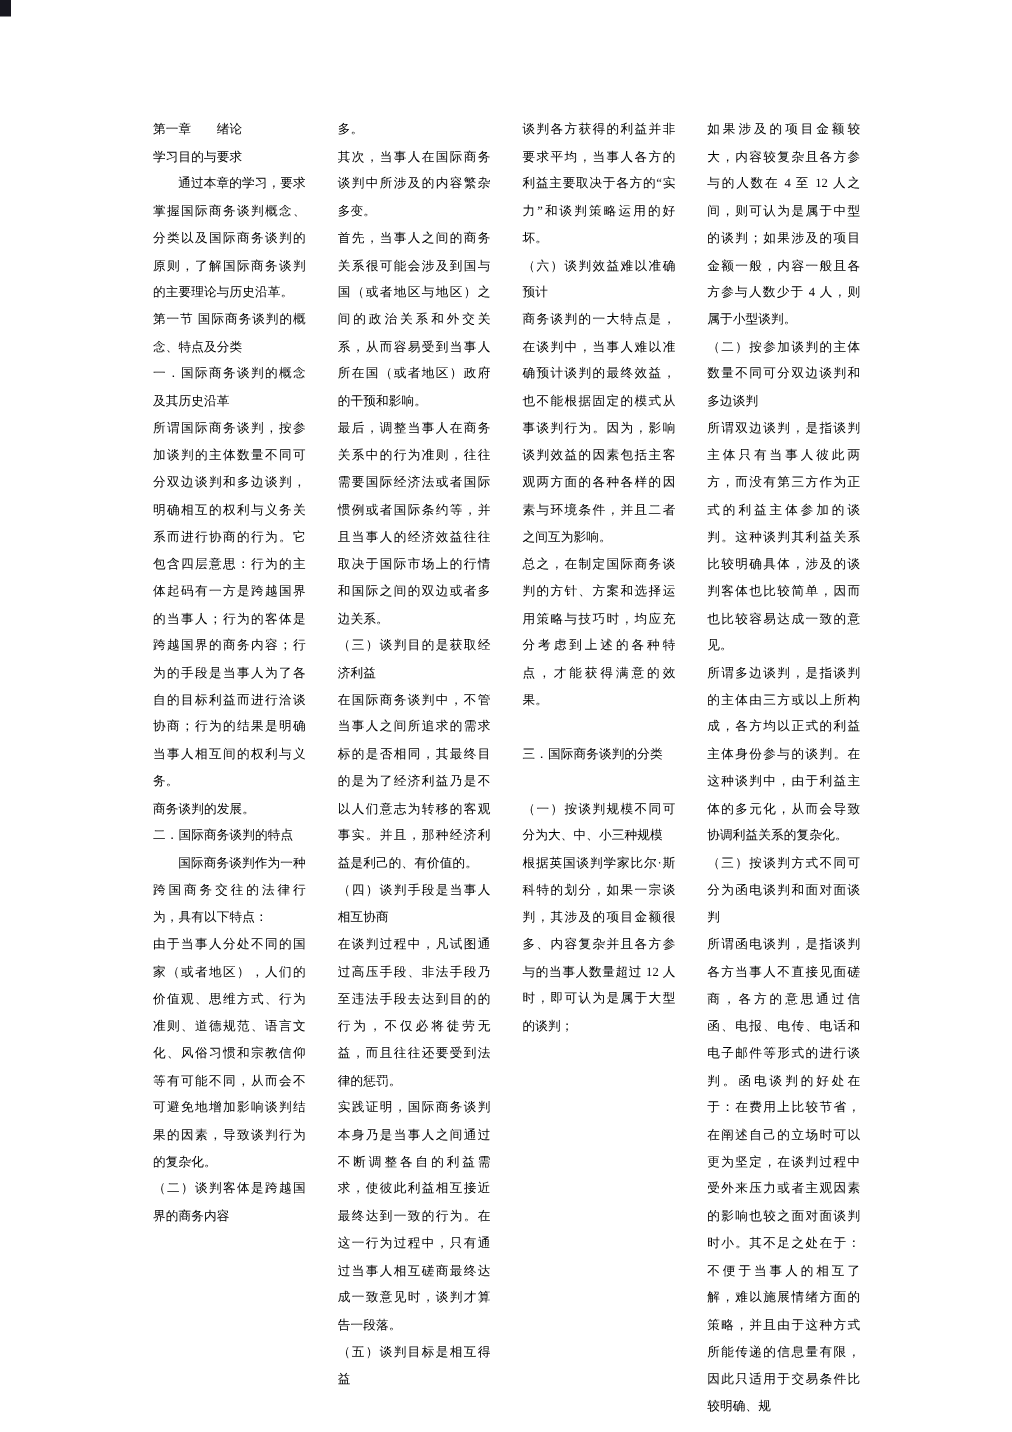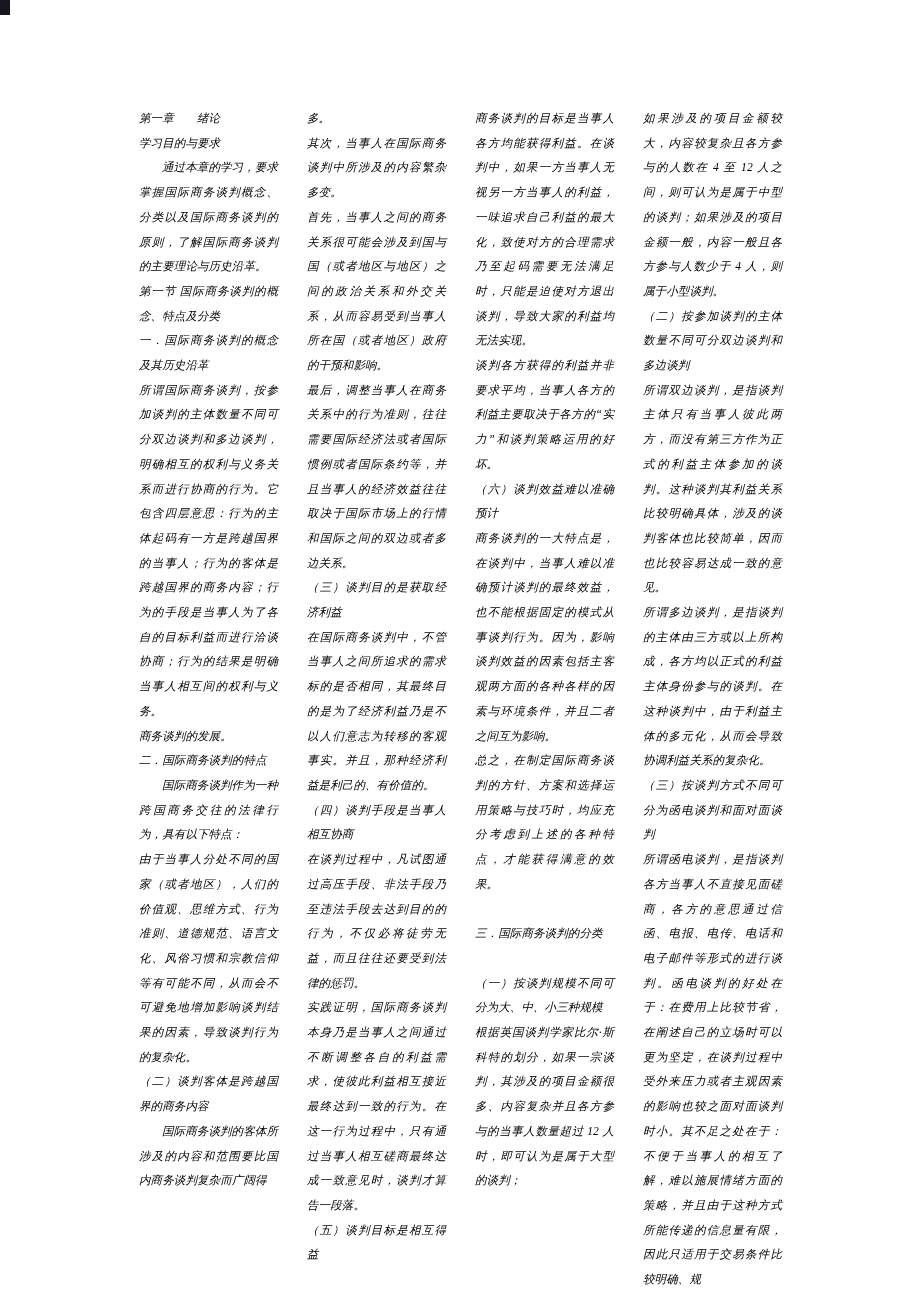--- a/index.html
+++ b/index.html
@@ -1,15 +1,15 @@
 <!DOCTYPE html>
 <html><head>
 <meta charset="utf-8">
 <style>
-  * { margin: 0; padding: 0; box-sizing: border-box; font-style: italic; }
+  * { margin: 0; padding: 0; box-sizing: border-box; }
   html, body { width: 920px; height: 1302px; }
   body {
     position: relative;
     background: #ffffff;
     font-family: "Liberation Serif", serif;
     overflow: hidden;
   }
   .corner-mark {
     position: absolute;
     left: 0;
@@ -59,36 +59,34 @@
         <p class="para">学习目的与要求</p>
         <p class="para indent">通过本章的学习，要求掌握国际商务谈判概念、分类以及国际商务谈判的原则，了解国际商务谈判的主要理论与历史沿革。</p>
         <p class="para">第一节 国际商务谈判的概念、特点及分类</p>
         <p class="para">一．国际商务谈判的概念及其历史沿革</p>
         <p class="para">所谓国际商务谈判，按参加谈判的主体数量不同可分双边谈判和多边谈判，明确相互的权利与义务关系而进行协商的行为。它包含四层意思：行为的主体起码有一方是跨越国界的当事人；行为的客体是跨越国界的商务内容；行为的手段是当事人为了各自的目标利益而进行洽谈协商；行为的结果是明确当事人相互间的权利与义务。</p>
         <p class="para">商务谈判的发展。</p>
         <p class="para">二．国际商务谈判的特点</p>
         <p class="para indent">国际商务谈判作为一种跨国商务交往的法律行为，具有以下特点：</p>
         <p class="para">由于当事人分处不同的国家（或者地区），人们的价值观、思维方式、行为准则、道德规范、语言文化、风俗习惯和宗教信仰等有可能不同，从而会不可避免地增加影响谈判结果的因素，导致谈判行为的复杂化。</p>
         <p class="para">（二）谈判客体是跨越国界的商务内容</p>
-        <p class="para indent">国际商务谈判的客体所涉及的内容和范围要比国内商务谈判复杂而广阔得</p>
       </div>
       <div class="column">
         <p class="para">多。</p>
         <p class="para">其次，当事人在国际商务谈判中所涉及的内容繁杂多变。</p>
         <p class="para">首先，当事人之间的商务关系很可能会涉及到国与国（或者地区与地区）之间的政治关系和外交关系，从而容易受到当事人所在国（或者地区）政府的干预和影响。</p>
         <p class="para">最后，调整当事人在商务关系中的行为准则，往往需要国际经济法或者国际惯例或者国际条约等，并且当事人的经济效益往往取决于国际市场上的行情和国际之间的双边或者多边关系。</p>
         <p class="para">（三）谈判目的是获取经济利益</p>
         <p class="para">在国际商务谈判中，不管当事人之间所追求的需求标的是否相同，其最终目的是为了经济利益乃是不以人们意志为转移的客观事实。并且，那种经济利益是利己的、有价值的。</p>
         <p class="para">（四）谈判手段是当事人相互协商</p>
         <p class="para">在谈判过程中，凡试图通过高压手段、非法手段乃至违法手段去达到目的的行为，不仅必将徒劳无益，而且往往还要受到法律的惩罚。</p>
         <p class="para">实践证明，国际商务谈判本身乃是当事人之间通过不断调整各自的利益需求，使彼此利益相互接近最终达到一致的行为。在这一行为过程中，只有通过当事人相互磋商最终达成一致意见时，谈判才算告一段落。</p>
         <p class="para">（五）谈判目标是相互得益</p>
       </div>
       <div class="column">
-        <p class="para">商务谈判的目标是当事人各方均能获得利益。在谈判中，如果一方当事人无视另一方当事人的利益，一味追求自己利益的最大化，致使对方的合理需求乃至起码需要无法满足时，只能是迫使对方退出谈判，导致大家的利益均无法实现。</p>
         <p class="para">谈判各方获得的利益并非要求平均，当事人各方的利益主要取决于各方的“实力”和谈判策略运用的好坏。</p>
         <p class="para">（六）谈判效益难以准确预计</p>
         <p class="para">商务谈判的一大特点是，在谈判中，当事人难以准确预计谈判的最终效益，也不能根据固定的模式从事谈判行为。因为，影响谈判效益的因素包括主客观两方面的各种各样的因素与环境条件，并且二者之间互为影响。</p>
         <p class="para">总之，在制定国际商务谈判的方针、方案和选择运用策略与技巧时，均应充分考虑到上述的各种特点，才能获得满意的效果。</p>
         <p class="para blank"></p>
         <p class="para">三．国际商务谈判的分类</p>
         <p class="para blank"></p>
         <p class="para">（一）按谈判规模不同可分为大、中、小三种规模</p>
         <p class="para">根据英国谈判学家比尔·斯科特的划分，如果一宗谈判，其涉及的项目金额很多、内容复杂并且各方参与的当事人数量超过 12 人时，即可认为是属于大型的谈判；</p>
       </div>

